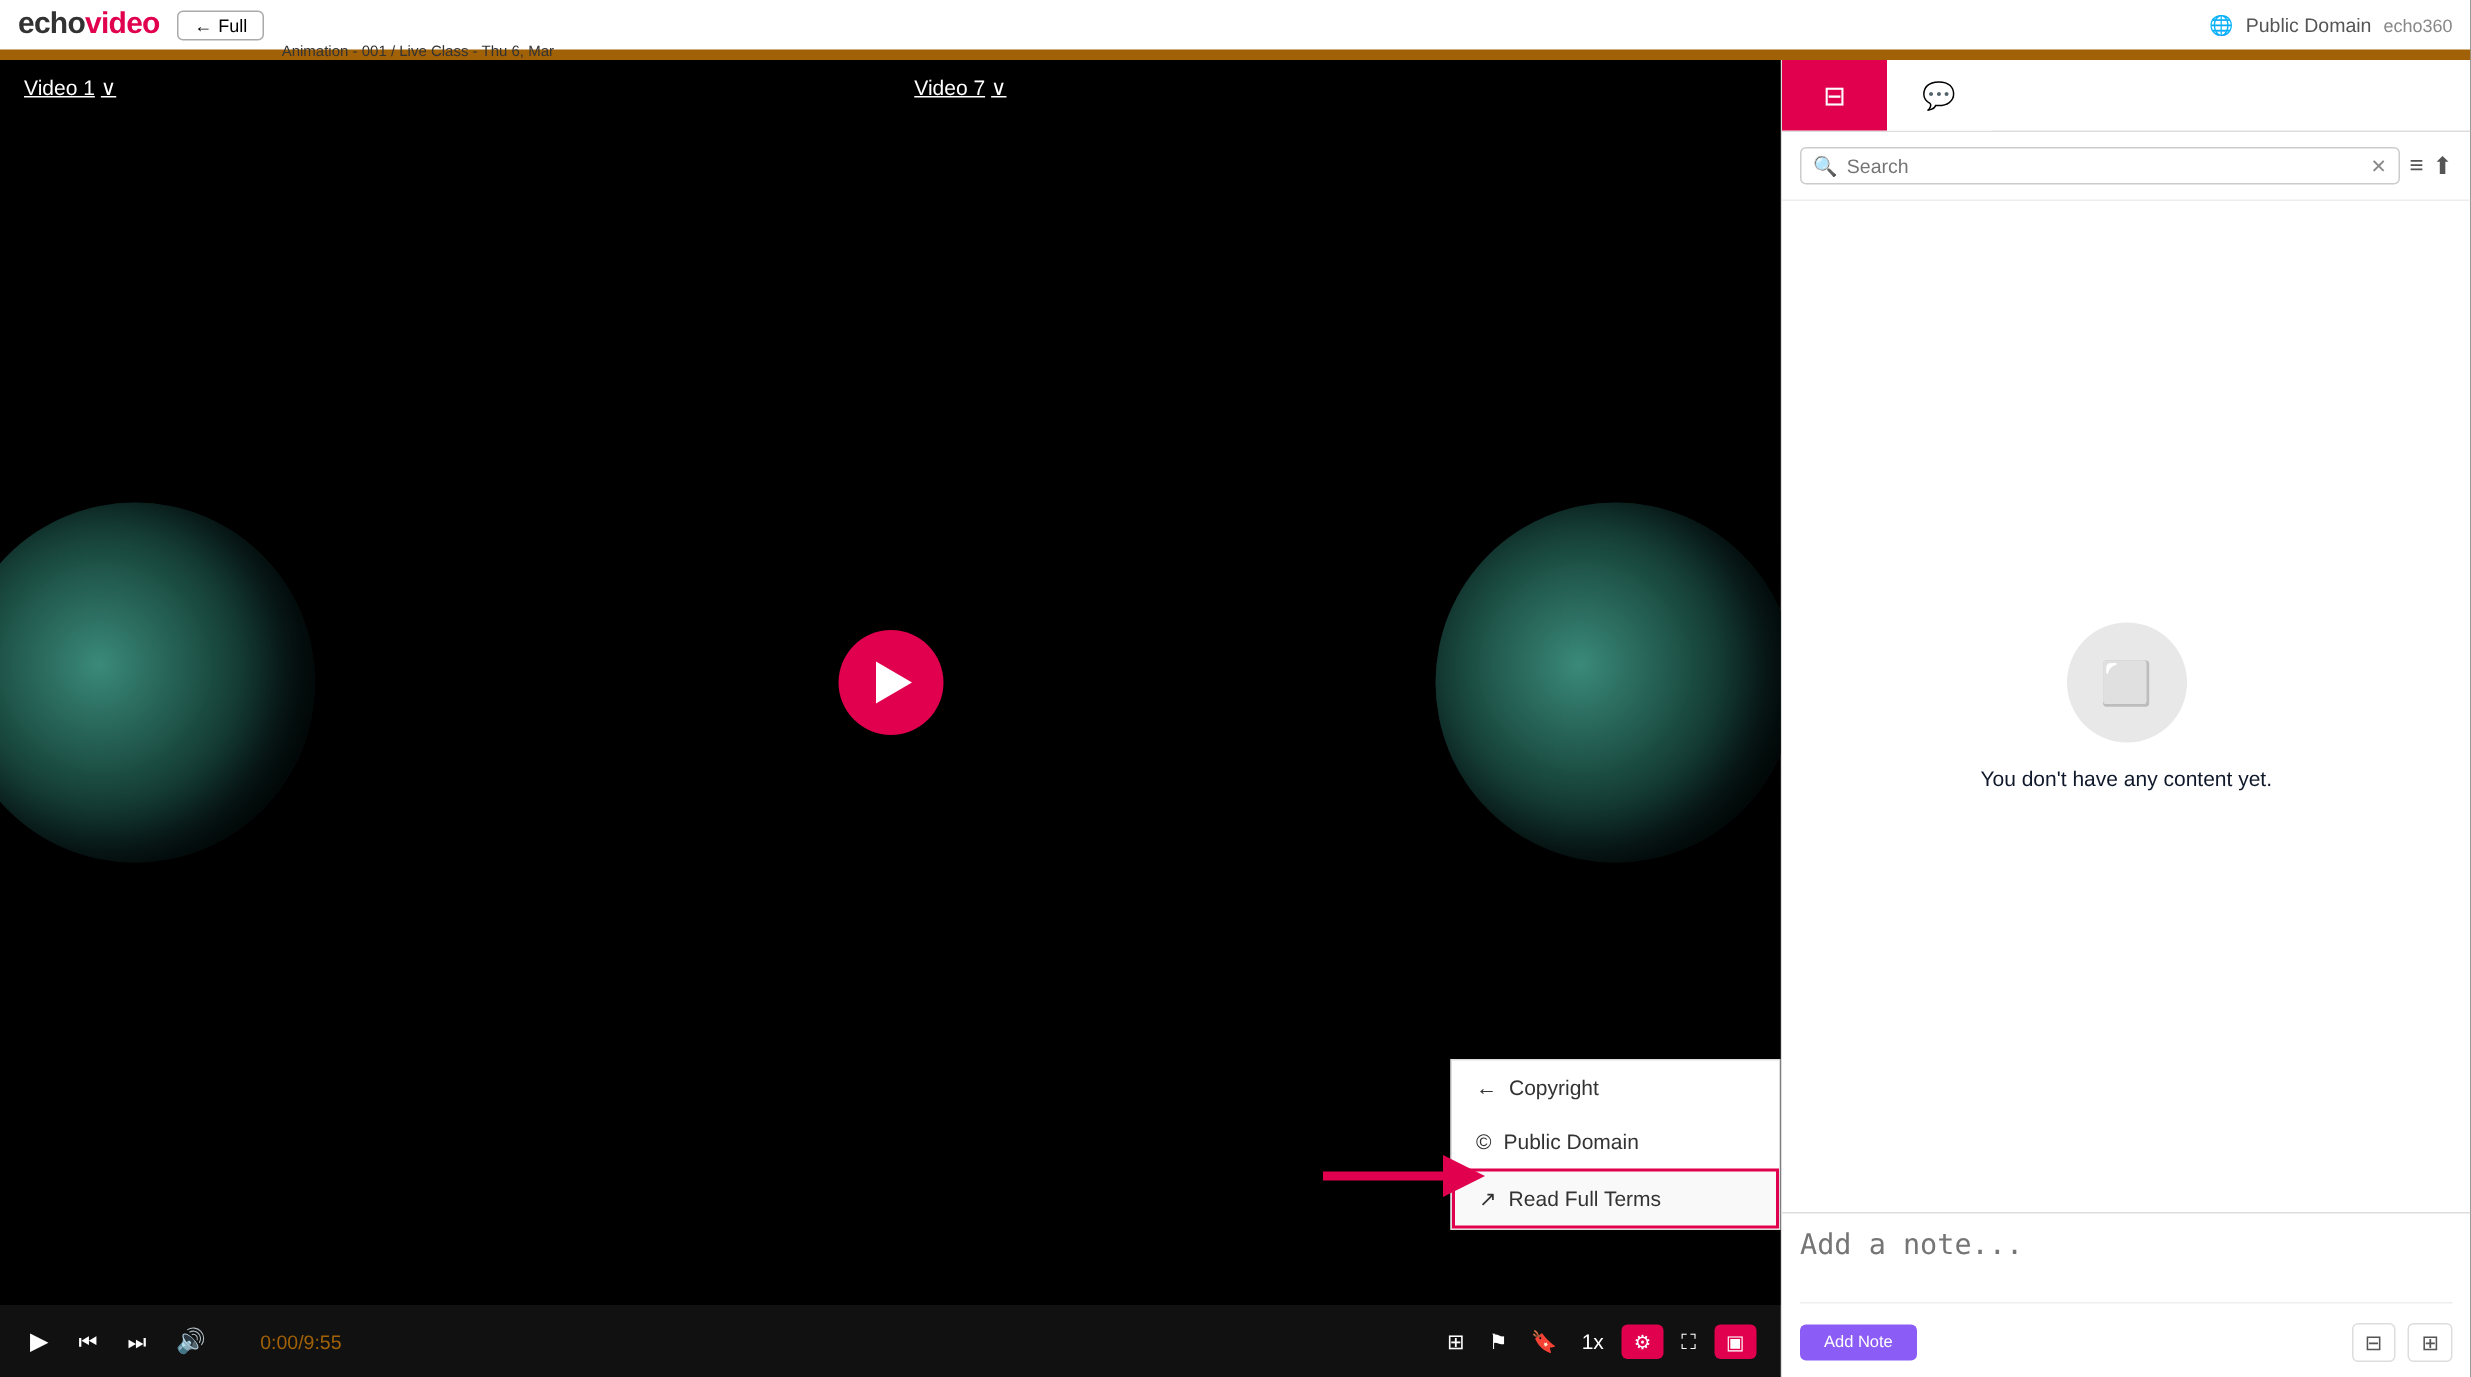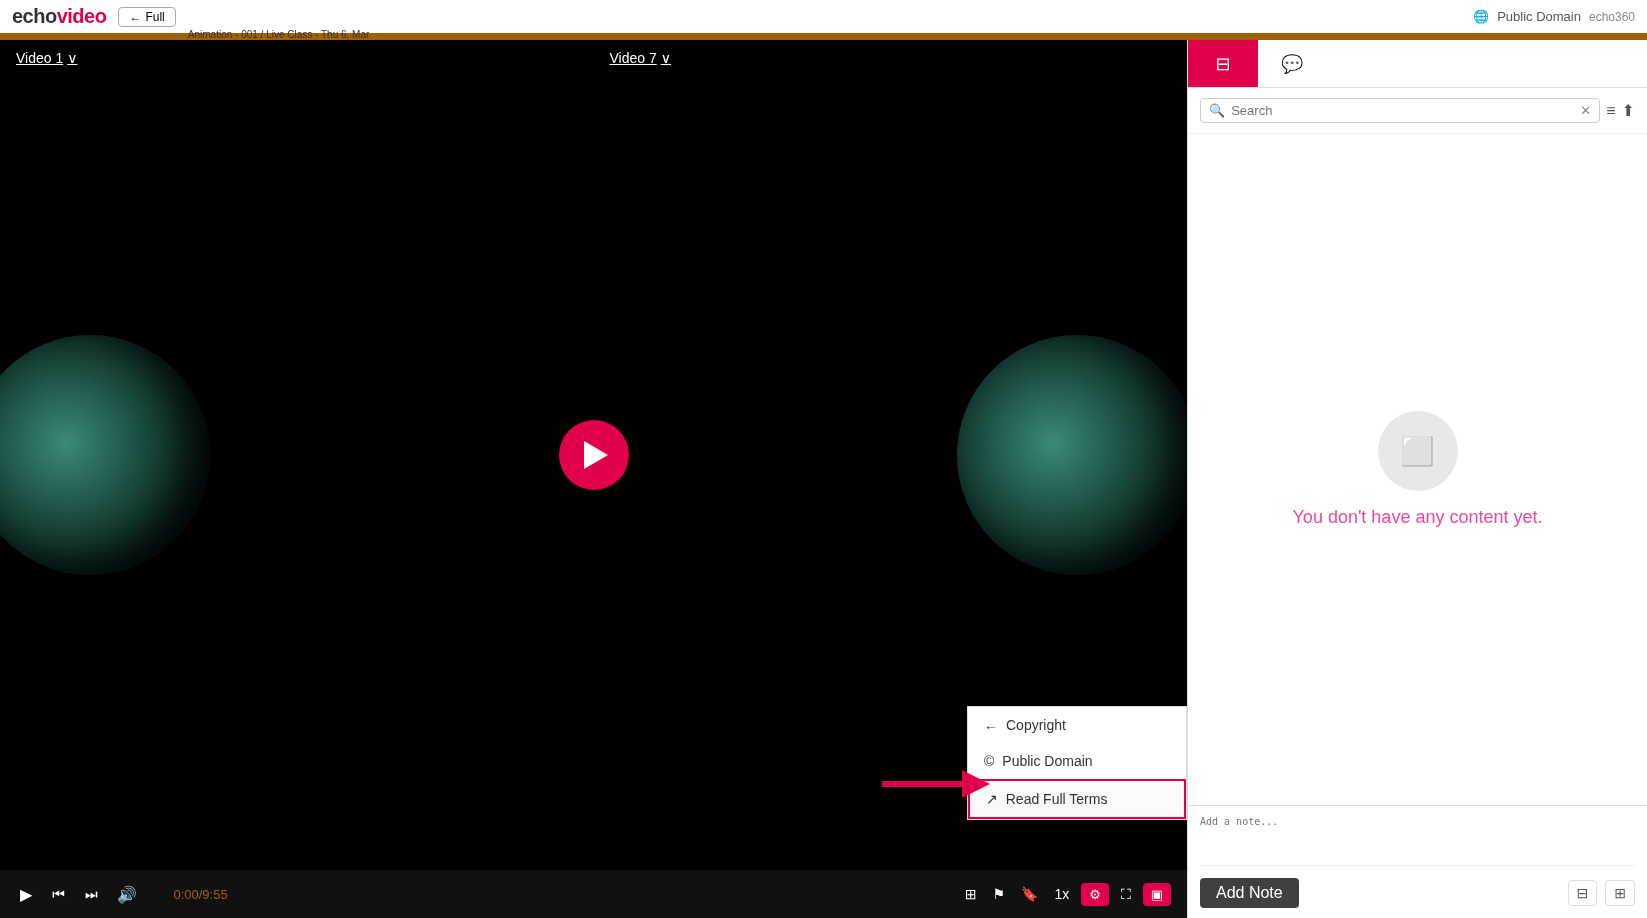--- a/index.html
+++ b/index.html
@@ -314,53 +314,53 @@
       width: 80px;
       height: 80px;
       border-radius: 50%;
       background: #e8e8e8;
       display: flex;
       align-items: center;
       justify-content: center;
       margin-bottom: 16px;
     }
     .empty-state-text {
-      color: #ec4899;
-      font-size: 18px;
+      color: #0f172a;
+      font-size: 14px;
       text-align: right;
     }
 
     
     .note-area {
       border-top: 1px solid #ddd;
       padding: 10px 12px;
     }
     .note-input {
       width: 100%;
       border: none;
       outline: none;
-      font-size: 10px;
+      font-size: 19px;
       color: #aaa;
       resize: none;
       height: 50px;
       border-bottom: 1px solid #eee;
       margin-bottom: 8px;
     }
     .note-bottom {
       display: flex;
       align-items: center;
       justify-content: space-between;
     }
     .add-note-btn {
-      background: #404040;
+      background: #8b5cf6;
       color: #fff;
       border: none;
       border-radius: 4px;
       padding: 6px 16px;
-      font-size: 16px;
+      font-size: 11px;
       cursor: pointer;
     }
     .note-icons {
       display: flex;
       gap: 8px;
     }
     .note-icon-btn {
       background: #fff;
       border: 1px solid #ddd;
       border-radius: 4px;

